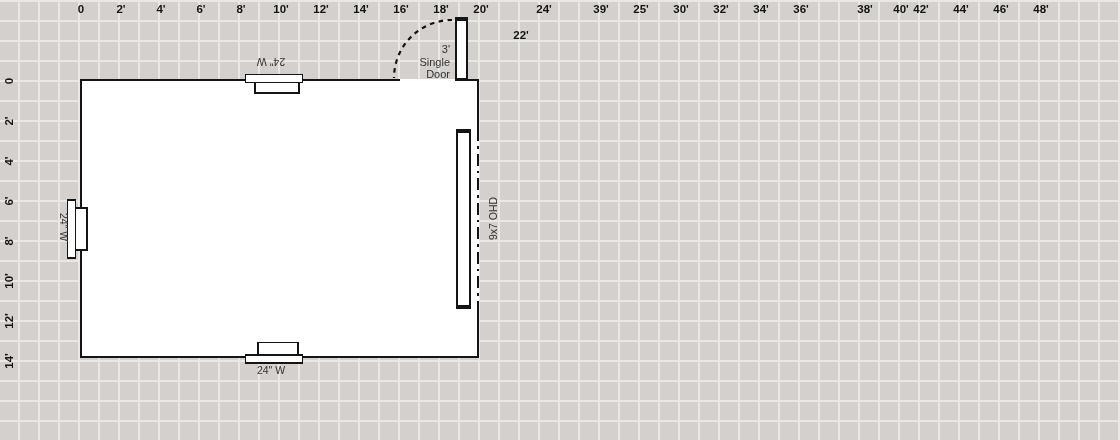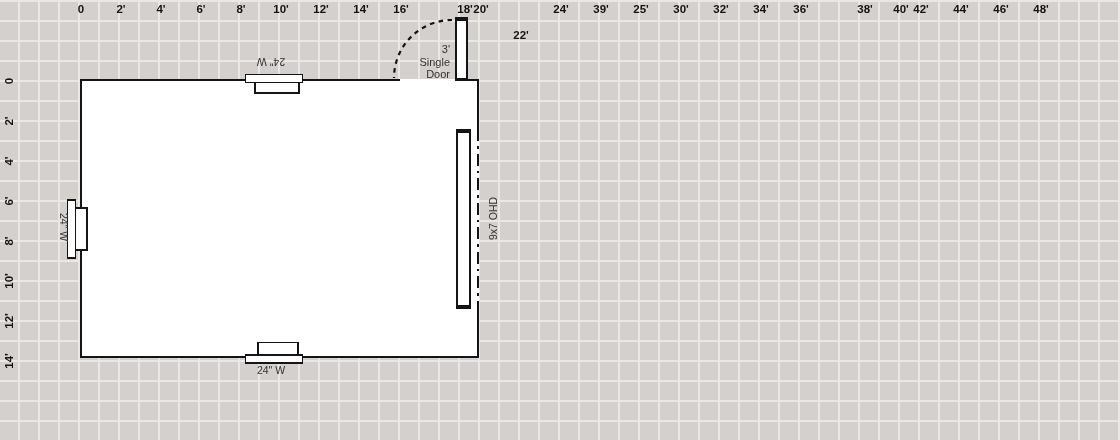--- a/index.html
+++ b/index.html
@@ -85,24 +85,24 @@
   <div id="ruler-top">
       <span class="ruler-label-top" style="left: 61px;">0</span>
       <span class="ruler-label-top" style="left: 101px;">2'</span>
       <span class="ruler-label-top" style="left: 141px;">4'</span>
       <span class="ruler-label-top" style="left: 181px;">6'</span>
       <span class="ruler-label-top" style="left: 221px;">8'</span>
       <span class="ruler-label-top" style="left: 261px;">10'</span>
       <span class="ruler-label-top" style="left: 301px;">12'</span>
       <span class="ruler-label-top" style="left: 341px;">14'</span>
       <span class="ruler-label-top" style="left: 381px;">16'</span>
-      <span class="ruler-label-top" style="left: 445px;">18'</span>
+      <span class="ruler-label-top" style="left: 421px;">18'</span>
       <span class="ruler-label-top" style="left: 461px;">20'</span>
       <span class="ruler-label-top" style="left: 501px; margin-top: 26px;">22'</span>
-      <span class="ruler-label-top" style="left: 541px; text-align: center;">24'</span>
+      <span class="ruler-label-top" style="left: 524px; text-align: center;">24'</span>
       <span class="ruler-label-top" style="left: 581px;">39'</span>
       <span class="ruler-label-top" style="left: 621px;">25'</span>
       <span class="ruler-label-top" style="left: 661px;">30'</span>
       <span class="ruler-label-top" style="left: 701px;">32'</span>
       <span class="ruler-label-top" style="left: 741px;">34'</span>
       <span class="ruler-label-top" style="left: 781px;">36'</span>
       <span class="ruler-label-top" style="left: 821px; padding-left: 24px;">38'</span>
       <span class="ruler-label-top" style="left: 861px; padding-left: 20px;">40'</span>
       <span class="ruler-label-top" style="left: 901px;">42'</span>
       <span class="ruler-label-top" style="left: 941px;">44'</span>

